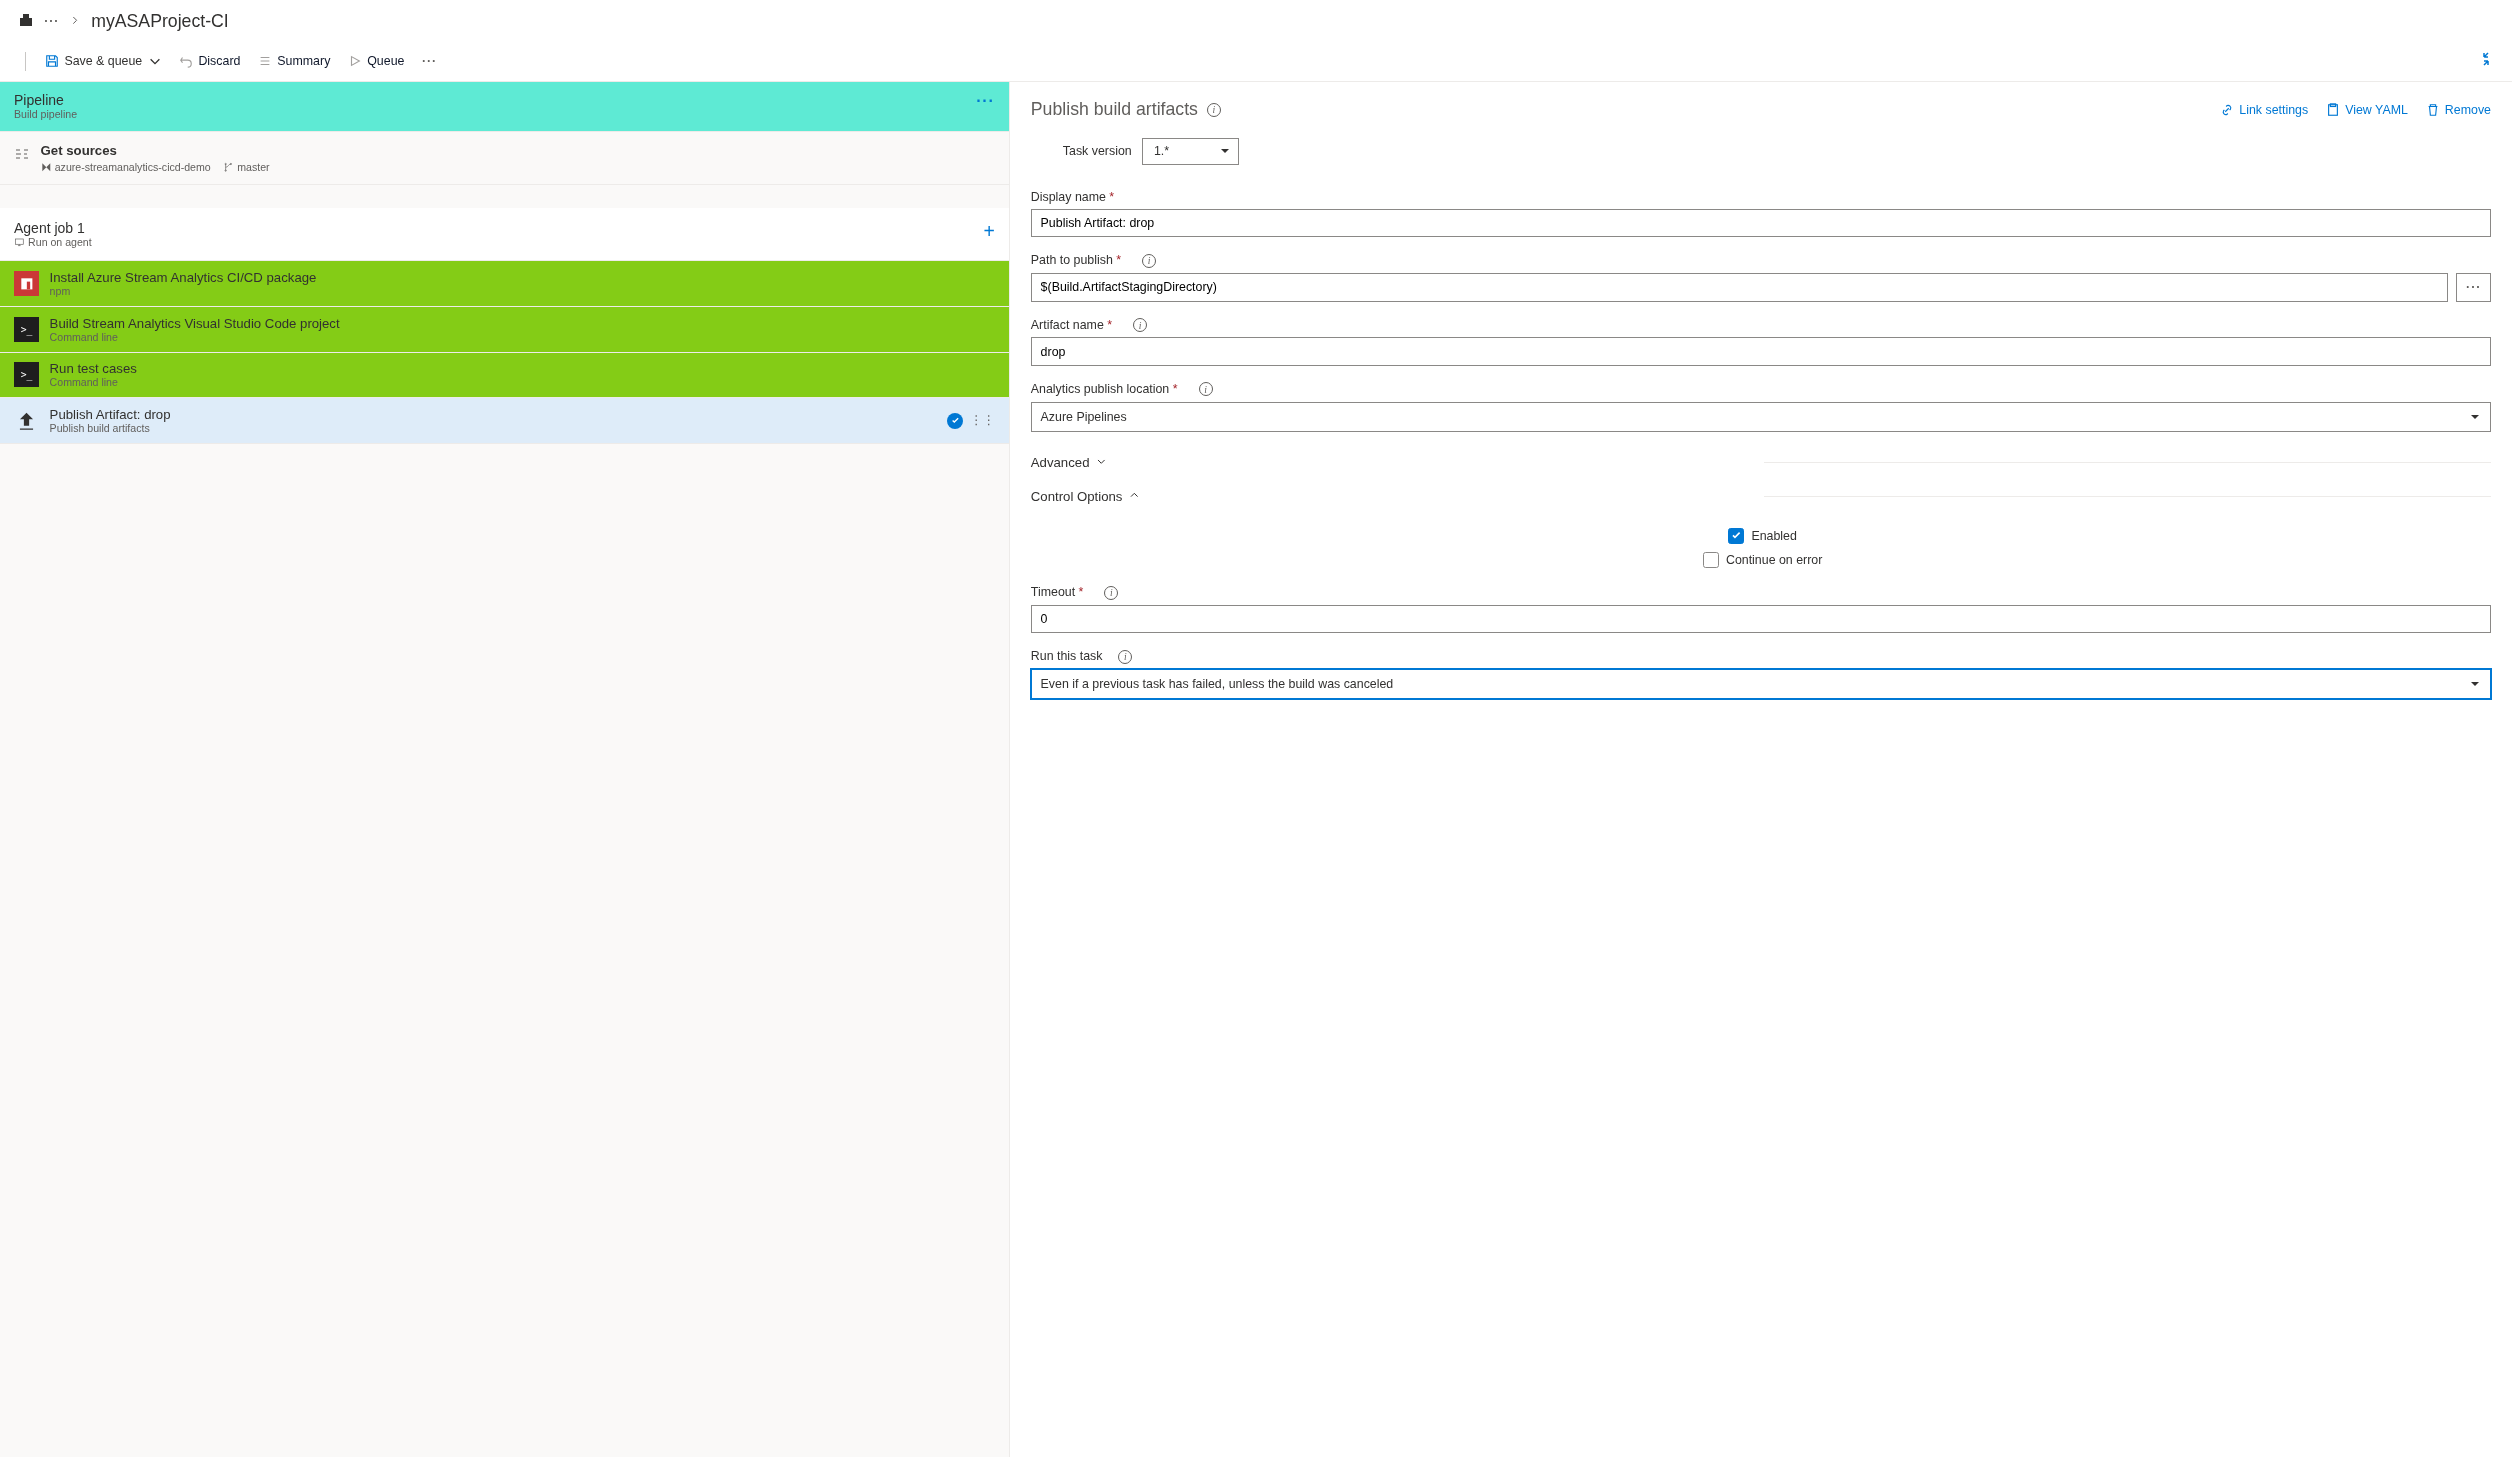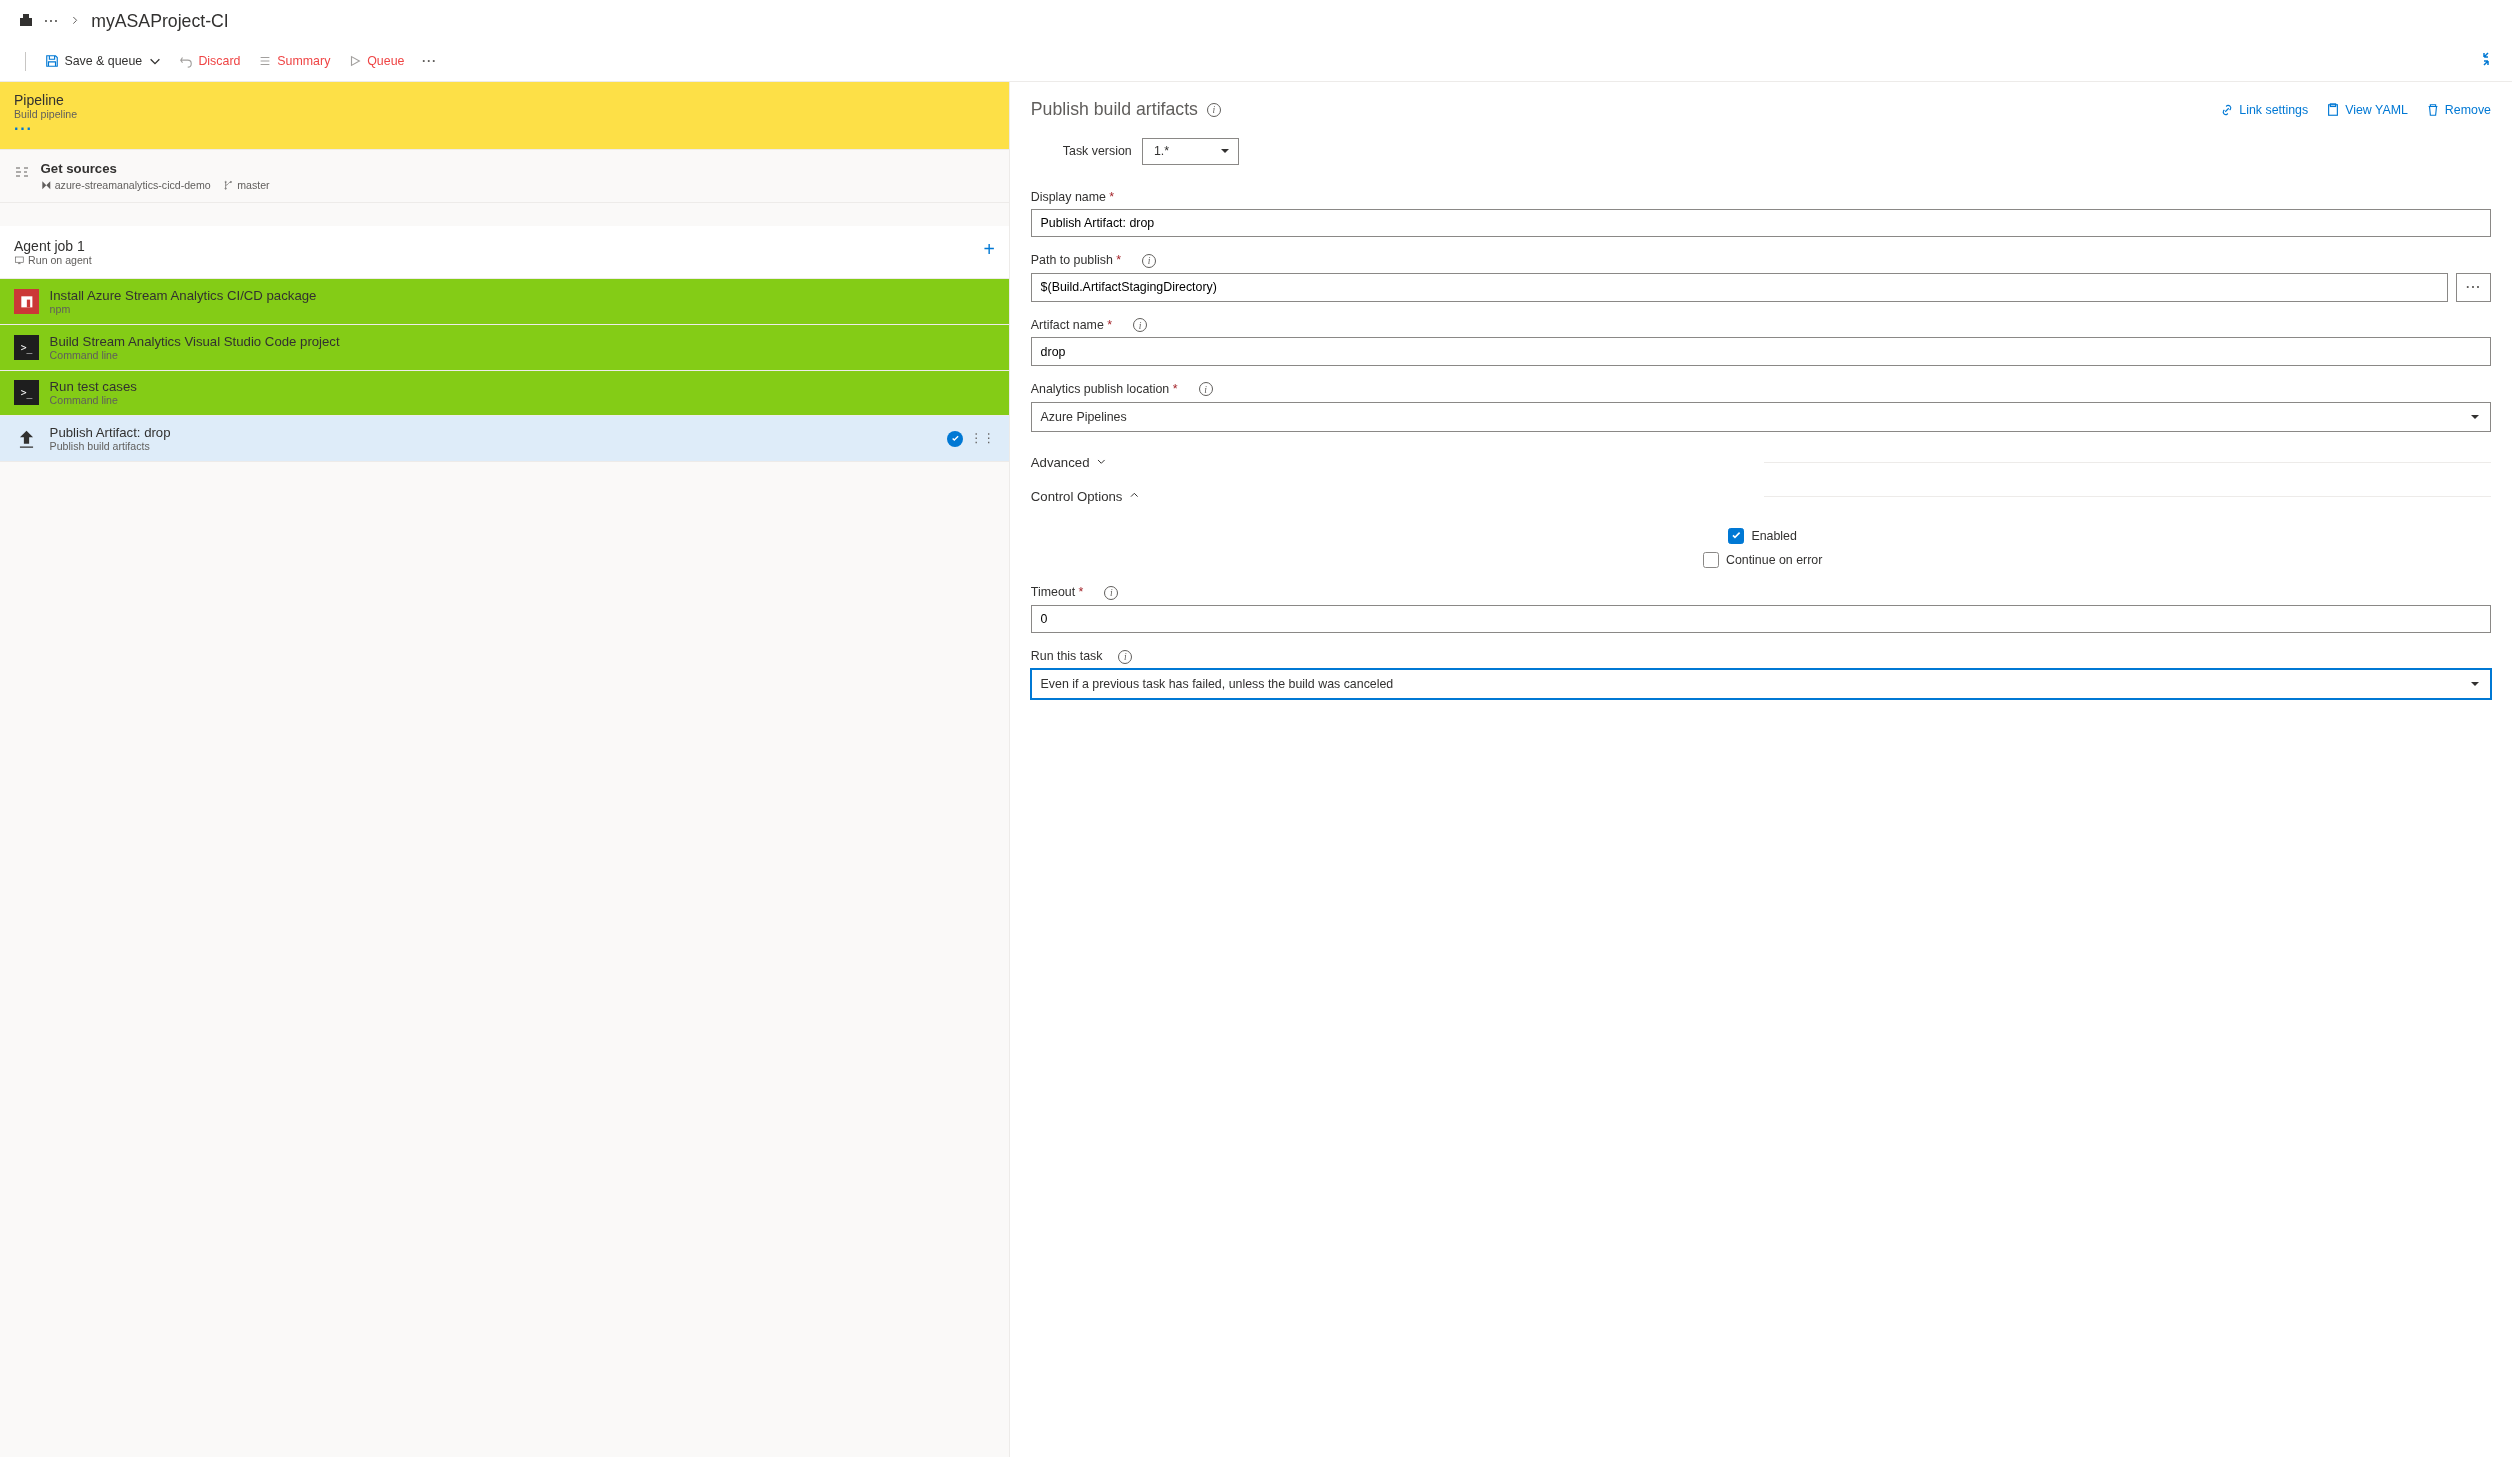--- a/index.html
+++ b/index.html
@@ -6,29 +6,29 @@
 body { font-family: "Segoe UI", -apple-system, sans-serif; font-size: 12.4px; color: #323130; background: #fff; }
 
 .breadcrumb-bar { display: flex; align-items: center; padding: 10.6px 17.7px; gap: 10.6px; }
 .breadcrumb-bar .ellipsis { font-weight: bold; color: #605e5c; cursor: pointer; letter-spacing: 0.9px;}
 .breadcrumb-bar .chevron { color: #605e5c; }
 .breadcrumb-bar .title { font-size: 17.7px; font-weight: 400; }
 
 .toolbar { display: flex; align-items: center; padding: 7px 17.7px; border-bottom: 0.9px solid #edebe9; position: relative; }
 .toolbar-divider-left { border-left: 0.9px solid #c8c6c4; height: 19.4px; margin-right: 10.6px; margin-left: 7px;}
 .toolbar-item { display: inline-flex; align-items: center; gap: 5.3px; padding: 5.3px 8.8px; cursor: pointer; color: #323130; }
-.toolbar-item.disabled { color: #ef4444; cursor: default; }
+.toolbar-item.disabled { color: #0f172a; cursor: default; }
 .toolbar-item svg { width: 14px; height: 14px; }
 .toolbar-right { position: absolute; right: 17.7px; top: 8.8px;}
 
 .main { display: flex; }
 .left-pane { width: 40.2%; border-right: 0.9px solid #edebe9; background: #faf9f8; min-height: calc(100vh - 106px);}
 .right-pane { flex: 1; padding: 17.7px 21px 35px 21px; }
 
-.pipeline-header { background: #fde047; padding: 10.6px 14px; display: flex; justify-content: center; align-items: flex-start; border-bottom: 0.9px solid #edebe9; flex-direction: column;}
+.pipeline-header { background: #5eead4; padding: 10.6px 14px; display: flex; justify-content: space-between; align-items: flex-start; border-bottom: 0.9px solid #edebe9;}
 .pipeline-header .ptitle { font-size: 14px; }
 .pipeline-header .psub { font-size: 10.6px; color: #605e5c; }
 .pipeline-header .more-link { color: #0078d4; font-size: 16px; font-weight: bold; letter-spacing: 0.9px;}
 
 .sources-row { background: #faf9f8; padding: 10.6px 14px; display: flex; gap: 10.6px; align-items:flex-start; border-bottom: 0.9px solid #edebe9;}
 .sources-row .sicon { width: 16px; height: 16px; margin-top:3.5px; color: #605e5c;}
 .sources-row .stitle { font-size: 13.2px; font-weight: 600; }
 .sources-row .srefs { font-size: 10.6px; color: #605e5c; margin-top: 3.5px; display: flex; gap: 12.4px; align-items:center; }
 
 .agent-header { background: #fff; padding: 12.4px 14px; display: flex; justify-content: space-between; align-items: flex-start; border-bottom: 0.9px solid #edebe9; margin-top: 23px; gap: 32px;}

